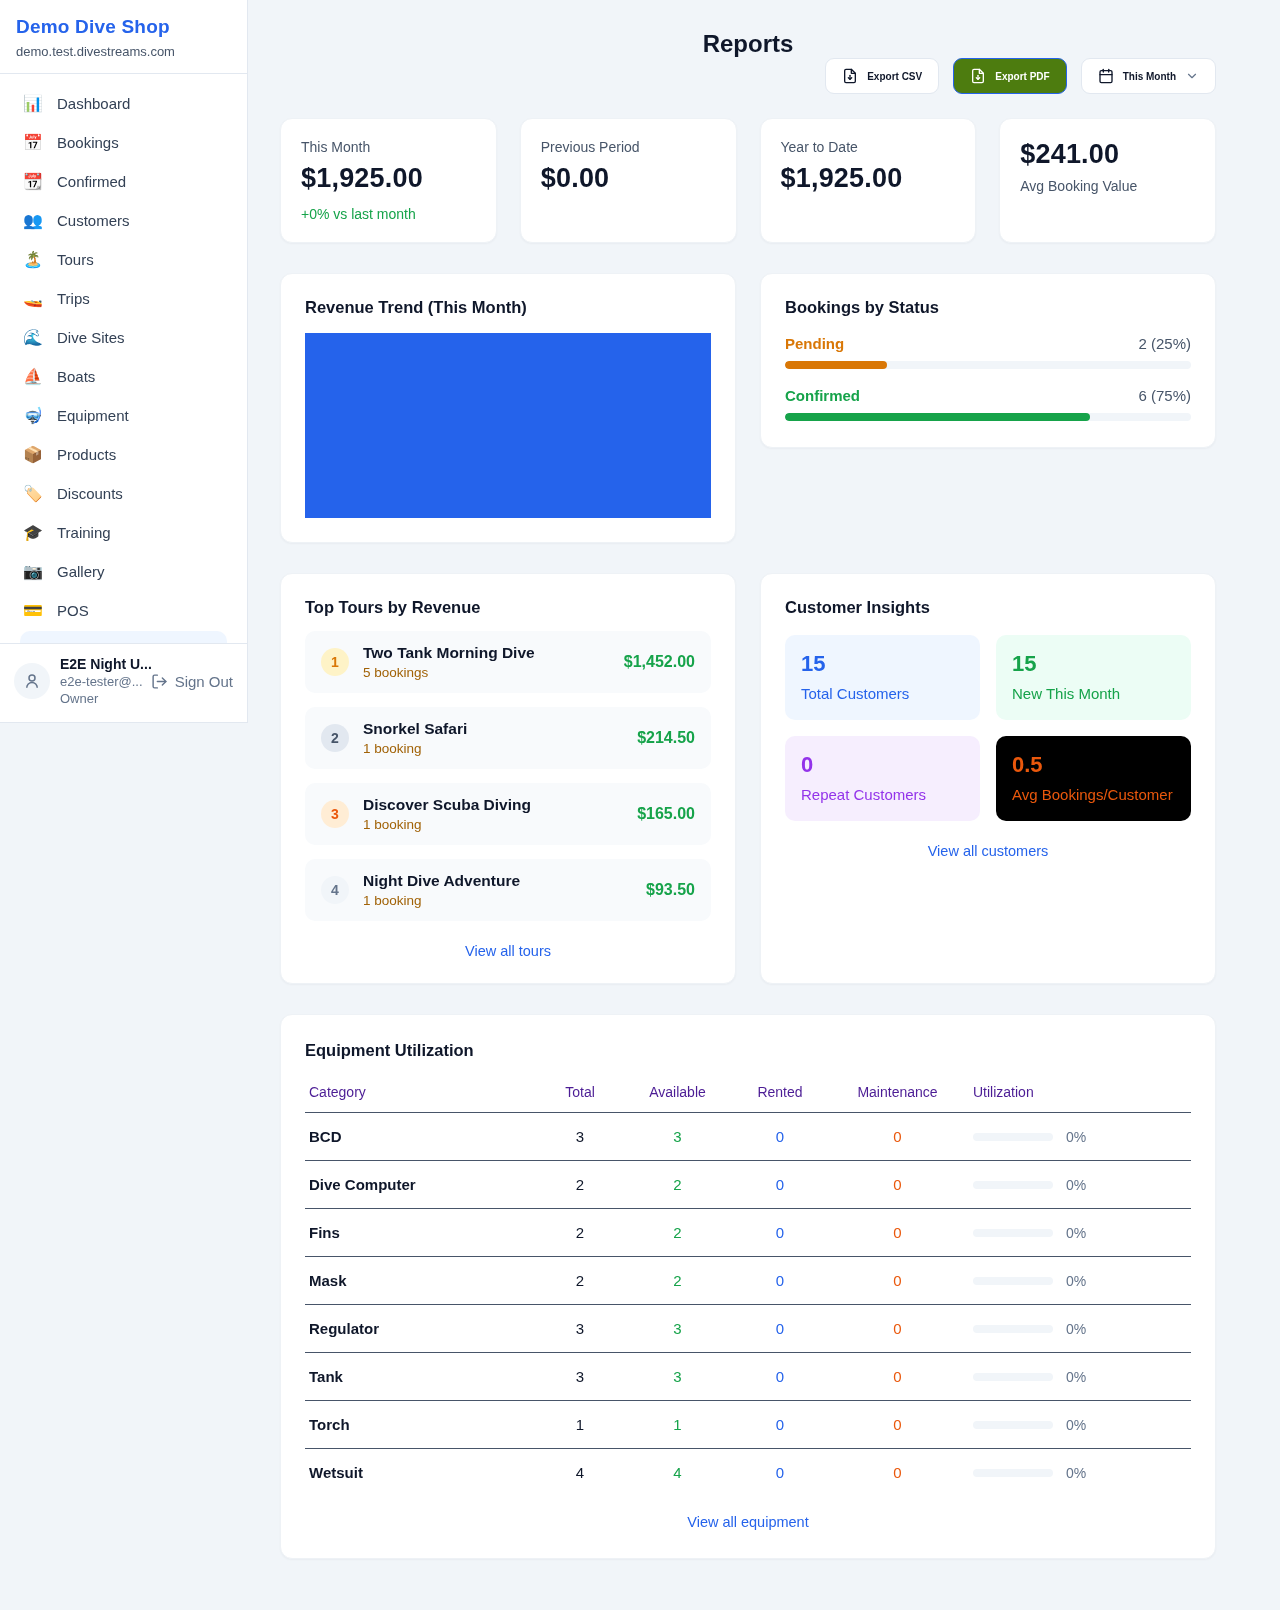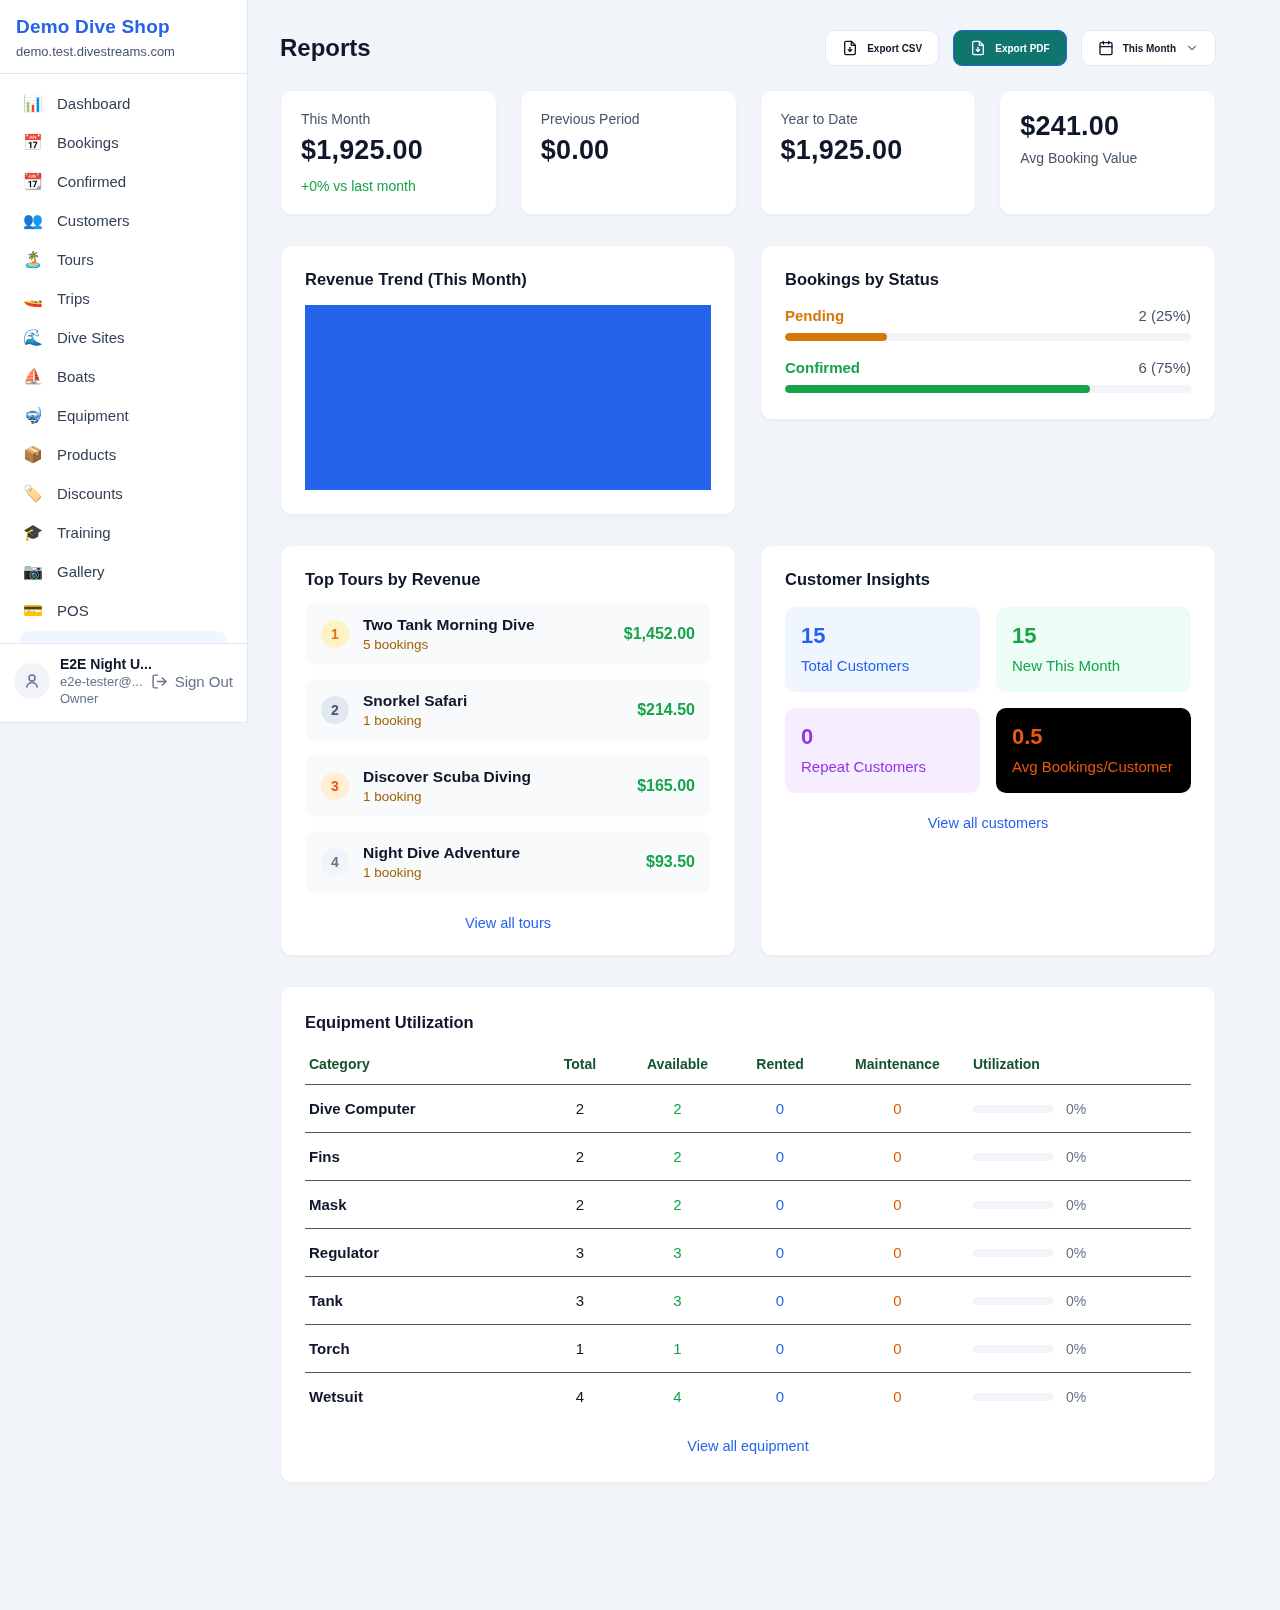--- a/index.html
+++ b/index.html
@@ -46,30 +46,30 @@
   .user-meta { min-width:0; }
   .user-name { font-size:14px; font-weight:700; color:#0f172a; white-space:nowrap; }
   .user-email,.user-role { font-size:13px; color:#64748b; margin-top:2px; white-space:nowrap; }
   .signout {
     margin-left:auto; display:flex; align-items:center; gap:7px;
     color:#64748b; font-size:15px; cursor:pointer; white-space:nowrap;
   }
 
   
   .main { flex:1; padding:30px 64px 0 32px; }
-  .page-head { display:flex; align-items:center; }
+  .page-head { display:flex; align-items:center;flex-direction:column; }
   .page-title { font-size:24px; font-weight:800; color:#0f172a; }
   .head-actions { margin-left:auto; display:flex; gap:14px; }
   .btn {
     display:flex; align-items:center; gap:9px;
     padding:9px 16px; border-radius:9px;
     font-size:10px; font-weight:600; cursor:pointer;
     background:#ffffff; border:1px solid #e2e8f0; color:#0f172a;
   }
-  .btn.primary { background:#0f766e; border-color:#2563eb; color:#ffffff; }
+  .btn.primary { background:#4d7c0f; border-color:#2563eb; color:#ffffff; }
   .btn svg { flex:none; }
 
   
   .card {
     background:#ffffff; border:1px solid #eef2f6; border-radius:12px;
     box-shadow:0 1px 2px rgba(15,23,42,.04);
   }
   .card-title { font-size:16.5px; font-weight:700; color:#0f172a; }
 
   .stats-row {
@@ -133,21 +133,21 @@
   .ins-blue   { background:#eff6ff; color:#2563eb; }
   .ins-green  { background:#ecfdf5; color:#16a34a; }
   .ins-purple { background:#f6eefe; color:#9333ea; }
   .ins-orange { background:#000000; color:#ea580c; }
 
   .equip-card { margin-top:30px; padding:26px 24px 20px; }
   table { width:100%; border-collapse:collapse; margin-top:18px; table-layout:fixed; }
   col.c-cat { width:230px; } col.c-tot { width:90px; } col.c-av { width:105px; }
   col.c-re { width:100px; } col.c-ma { width:135px; } col.c-ut { width:auto; }
   th {
-    font-size:14px; font-weight:700; color:#14532d; text-align:center;
+    font-size:14px; font-weight:400; color:#4c1d95; text-align:center;
     padding:6px 4px 12px; border-bottom:1px solid #475569;
   }
   th:first-child { text-align:left; }
   th:last-child { text-align:left; padding-left:8px; }
   td {
     font-size:15px; padding:15px 4px; border-bottom:1px solid #475569;
     text-align:center; color:#0f172a;
   }
   tr:last-child td { border-bottom:none; }
   td.cat { text-align:left; font-weight:700; }
@@ -417,20 +417,33 @@
             <th>Category</th>
             <th>Total</th>
             <th>Available</th>
             <th>Rented</th>
             <th>Maintenance</th>
             <th>Utilization</th>
           </tr>
         </thead>
         <tbody>
           <tr>
+            <td class="cat">BCD</td>
+            <td>3</td>
+            <td class="c-avail">3</td>
+            <td class="c-rent">0</td>
+            <td class="c-maint">0</td>
+            <td class="util">
+                <div class="util-wrap">
+                  <div class="util-track"></div>
+                  <span class="util-pct">0%</span>
+                </div>
+              </td>
+          </tr>
+          <tr>
             <td class="cat">Dive Computer</td>
             <td>2</td>
             <td class="c-avail">2</td>
             <td class="c-rent">0</td>
             <td class="c-maint">0</td>
             <td class="util">
                 <div class="util-wrap">
                   <div class="util-track"></div>
                   <span class="util-pct">0%</span>
                 </div>

